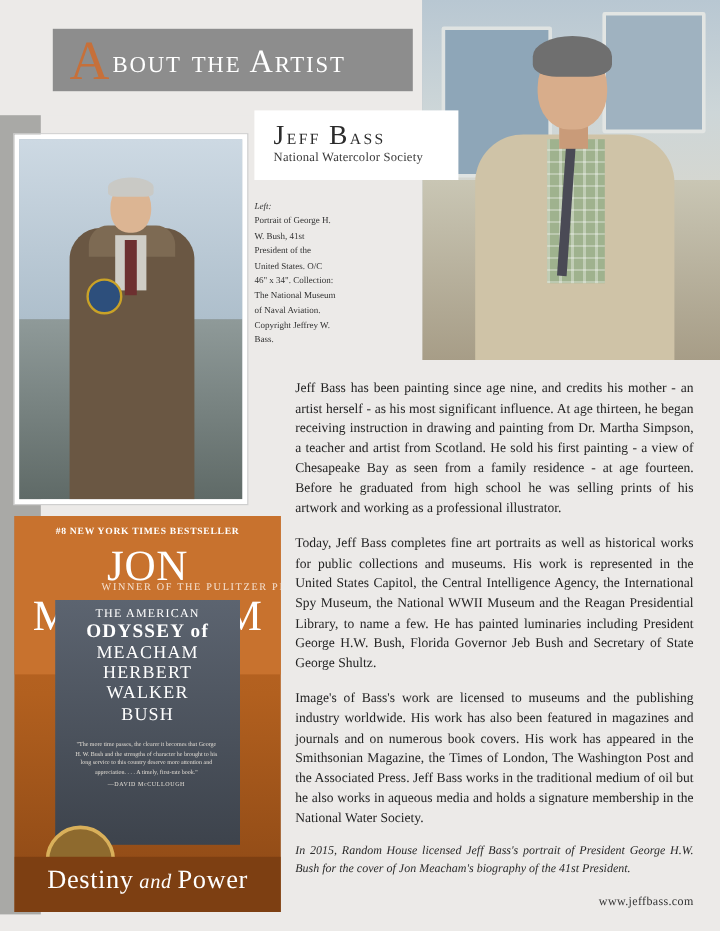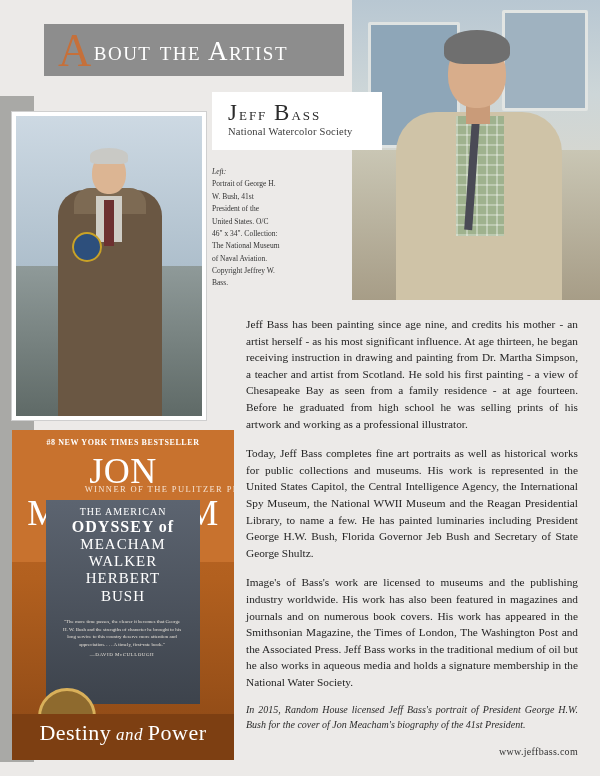--- a/index.html
+++ b/index.html
@@ -258,22 +258,22 @@
   <div class="book">
     <div class="bk-top"></div>
     <div class="bk-nyt">#8 NEW YORK TIMES BESTSELLER</div>
     <div class="bk-author">JON MEACHAM</div>
     <div class="bk-prize">WINNER OF THE PULITZER PRIZE</div>
     <div class="bk-photo"></div>
     <div class="bk-title">
       <div class="bk-t1">THE AMERICAN</div>
       <div class="bk-t2">ODYSSEY of</div>
       <div class="bk-t3">MEACHAM</div>
+      <div class="bk-t3">HERBERT</div>
       <div class="bk-t3">WALKER</div>
-      <div class="bk-t3">HERBERT</div>
       <div class="bk-t3">BUSH</div>
     </div>
     <div class="bk-blurb">
       <span>"The more time passes, the clearer it becomes that George H. W. Bush and the strengths of character he brought to his long service to this country deserve more attention and appreciation. . . . A timely, first-rate book."</span>
       <span class="src">—DAVID McCULLOUGH</span>
     </div>
     <div class="bk-seal"></div>
     <div class="bk-bottom"></div>
     <div class="bk-destiny">
       <span>Destiny</span><i> and </i><span>Power</span>

